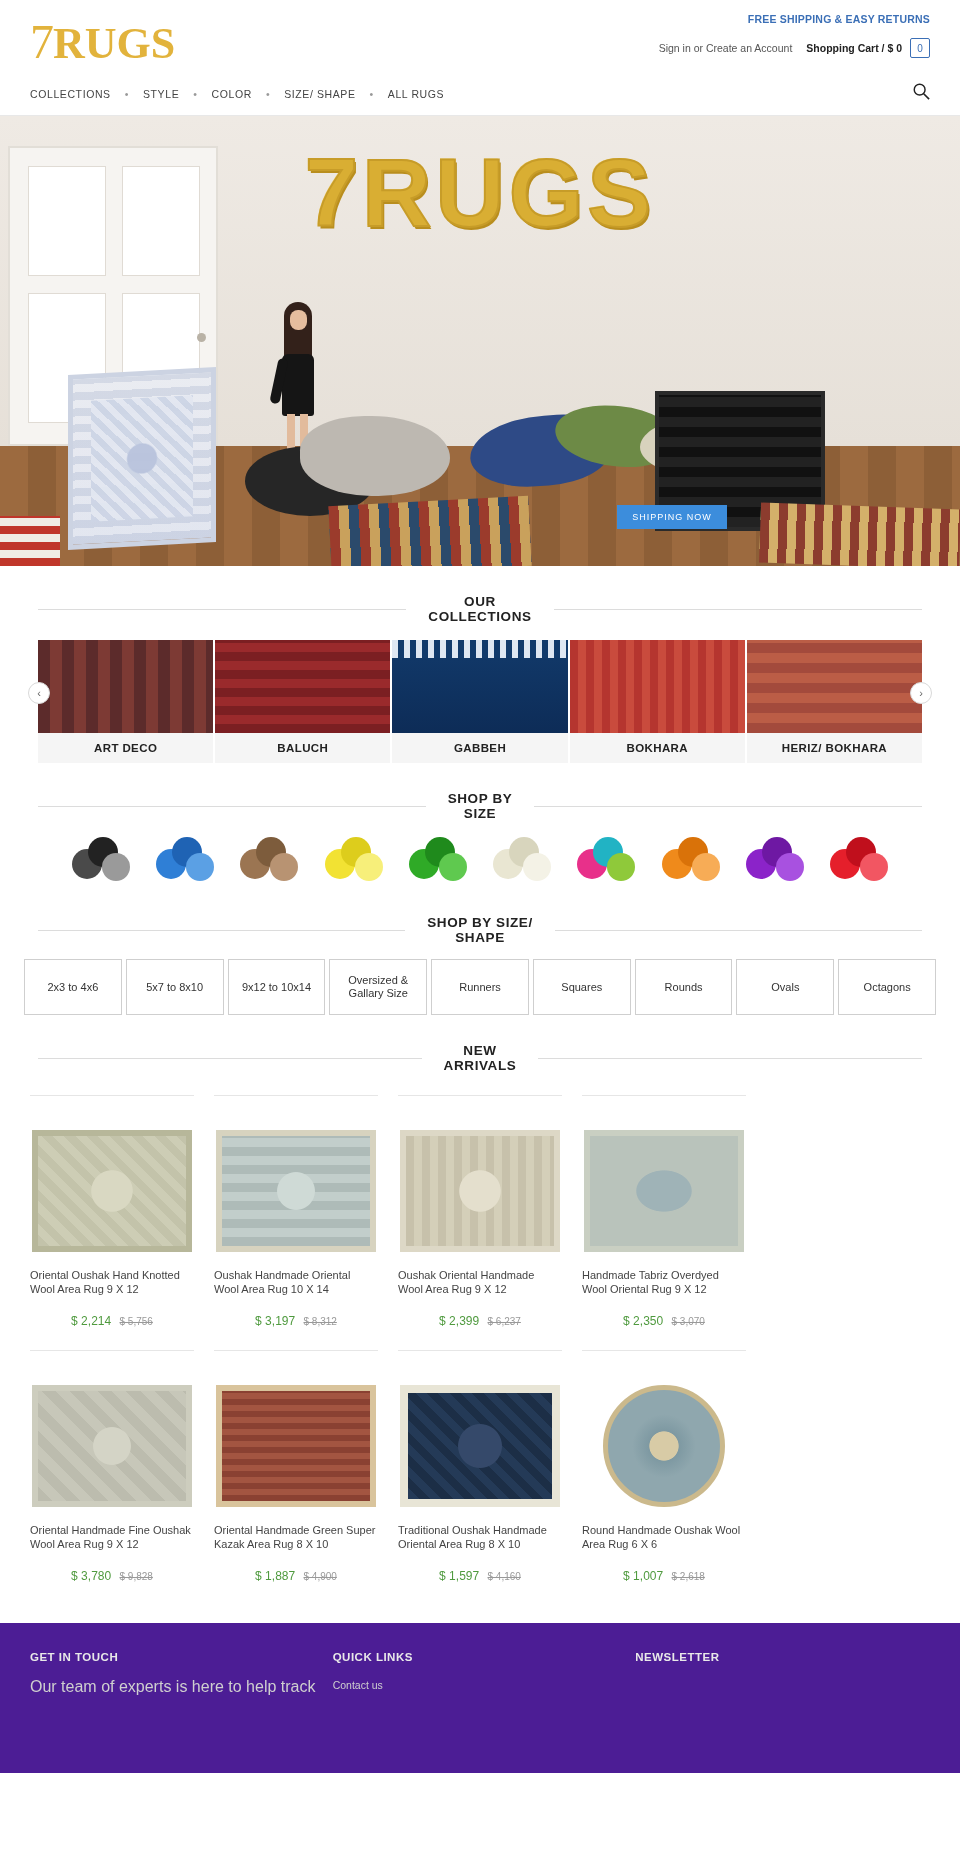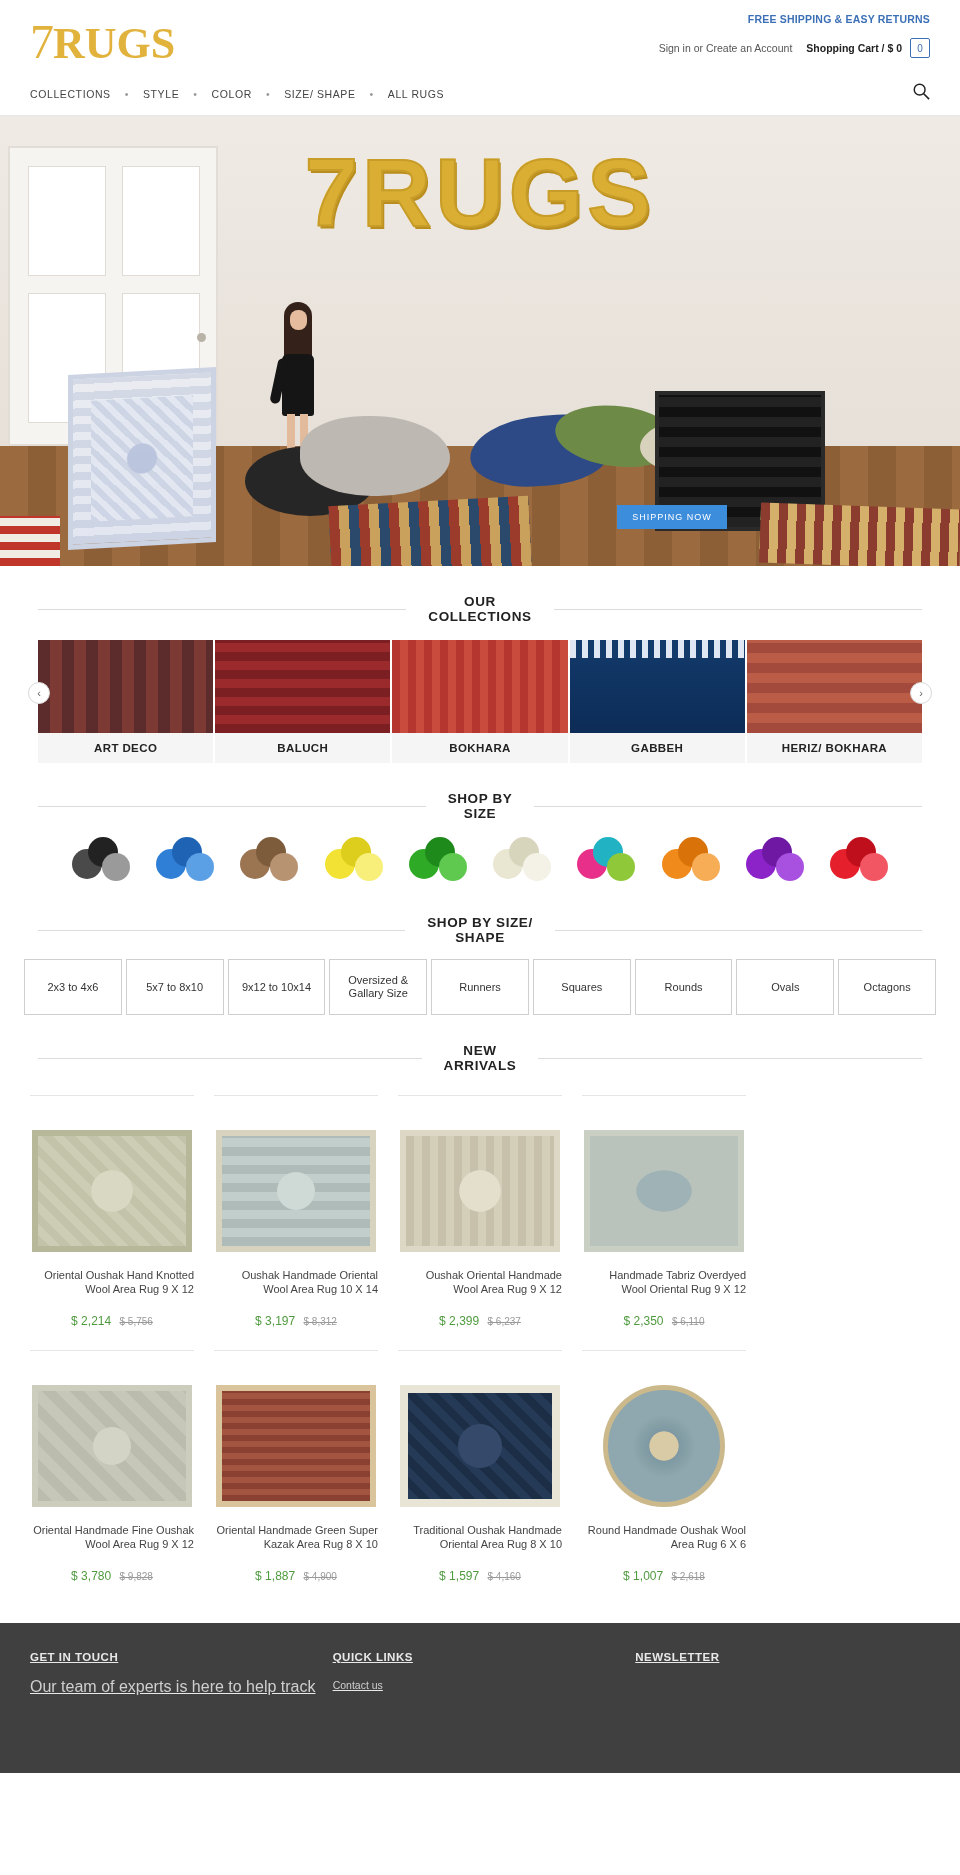--- a/index.html
+++ b/index.html
@@ -273,21 +273,21 @@
   .prod {
     width:164px;
     display:flex; flex-direction:column; align-items:center;
     border-top:1px solid #e6e6e6;
     padding-top:34px;
   }
   .prod-img {
     width:160px; height:122px; margin-bottom:16px;
   }
   .prod-title {
-    font-size:11px; line-height:14px; text-align:right; color:#444;
+    font-size:11px; line-height:14px; text-align:left; color:#444;
     min-height:42px;
   }
   .prod-price { margin-top:4px; font-size:12px; text-align:center; }
   .price-new { color:#4f9a3e; font-weight:400; }
   .price-old { color:#999; text-decoration:line-through; font-size:10px; margin-left:5px; }
 
   .r1{background:linear-gradient(#c9c8ae,#bfc0a6);border:6px solid #b7b79a;
       background-image:radial-gradient(circle at 50% 50%,#d9d8c2 0 22%,transparent 23%),repeating-linear-gradient(45deg,#c3c3aa 0 8px,#cdcdb5 8px 16px);}
   .r2{background:#26364f;border:8px solid #e7e4d8;
       background-image:radial-gradient(circle at 50% 50%,#3b4f6e 0 25%,transparent 26%),repeating-linear-gradient(45deg,#2b3c56 0 7px,#223049 7px 14px);}
@@ -304,26 +304,25 @@
   .r8{background:#20344f;border:8px solid #e8e5d6;
       background-image:radial-gradient(circle at 50% 50%,#35496a 0 24%,transparent 25%),repeating-linear-gradient(45deg,#243a57 0 8px,#1c2e46 8px 16px);}
   .r9{width:122px;height:122px;border-radius:50%;background:#8fa7ae;border:5px solid #cbb98c;
       background-image:radial-gradient(circle at 50% 50%,#d8cba6 0 18%,#7e99a2 19%,#8fa7ae 40%);}
   .r10{background:#d3c3cf;border:6px solid #e4dcd2;
       background-image:radial-gradient(circle at 50% 50%,#bda1b6 0 22%,transparent 23%),repeating-linear-gradient(45deg,#cfbcca 0 8px,#dacada 8px 16px);}
 
   
   .footer {
     margin-top:40px;
-    background:#404040;
+    background:#4c1d95;
     color:#e9e9e9;
     padding:28px 22px 40px 30px;
     display:flex;
     min-height:150px;
-    text-decoration:underline;
   }
   .f-col { width:33.33%; }
   .f-title { font-size:11.5px; font-weight:700; letter-spacing:.5px; margin-bottom:16px; }
   .f-text { font-size:16px; line-height:16px; color:#cfcfcf; }
   .f-link { font-size:10.5px; color:#cfcfcf; text-decoration:none; display:block; }
 </style>
 </head>
 <body>
 
 <div class="topbar">
@@ -401,26 +400,26 @@
 
   <div class="coll-card">
     <div class="coll-img c-artdeco"></div>
     <div class="coll-name">ART DECO</div>
   </div>
   <div class="coll-card">
     <div class="coll-img c-baluch"></div>
     <div class="coll-name">BALUCH</div>
   </div>
   <div class="coll-card">
+    <div class="coll-img c-gabbeh"></div>
+    <div class="coll-name">GABBEH</div>
+  </div>
+  <div class="coll-card">
     <div class="coll-img c-bokhara"></div>
     <div class="coll-name">BOKHARA</div>
-  </div>
-  <div class="coll-card">
-    <div class="coll-img c-gabbeh"></div>
-    <div class="coll-name">GABBEH</div>
   </div>
   <div class="coll-card">
     <div class="coll-img c-heriz"></div>
     <div class="coll-name">HERIZ/ BOKHARA</div>
   </div>
 
   <div class="arrow right">›</div>
 </div>
 
 <div class="sec-head">
@@ -533,21 +532,21 @@
     <div class="prod-price">
       <span class="price-new">$ 2,399</span>
       <span class="price-old">$ 6,237</span>
     </div>
   </div>
   <div class="prod">
     <div class="prod-img r5"></div>
     <div class="prod-title">Handmade Tabriz Overdyed Wool Oriental Rug 9 X 12</div>
     <div class="prod-price">
       <span class="price-new">$ 2,350</span>
-      <span class="price-old">$ 6,110</span>
+      <span class="price-old">$ 3,070</span>
     </div>
   </div>
 </div>
 
 <div class="prod-grid">
   <div class="prod">
     <div class="prod-img r6"></div>
     <div class="prod-title">Oriental Handmade Fine Oushak Wool Area Rug 9 X 12</div>
     <div class="prod-price">
       <span class="price-new">$ 3,780</span>

